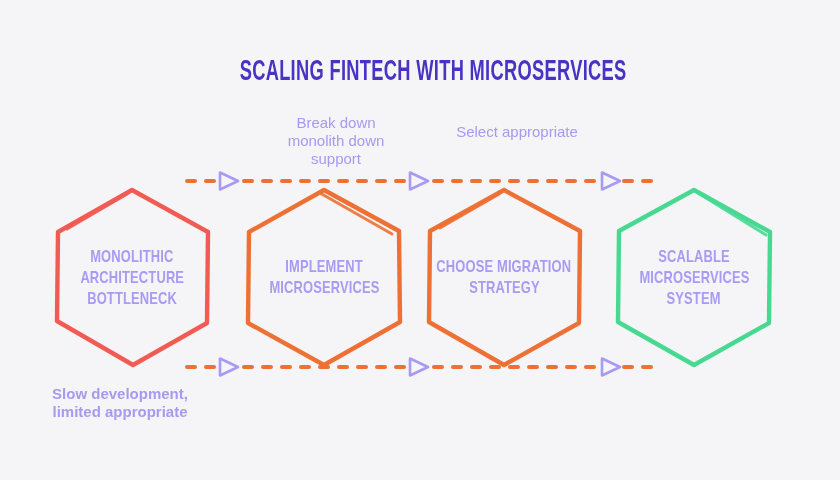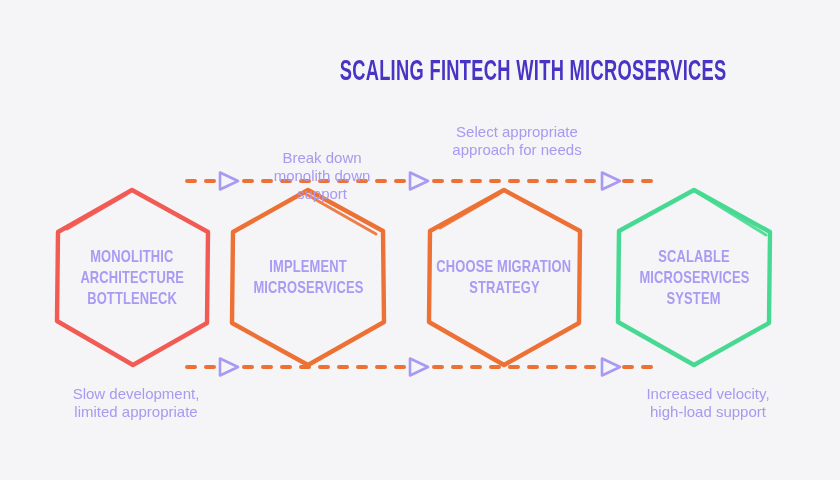--- a/index.html
+++ b/index.html
@@ -12,21 +12,21 @@
   .stage {
     position: relative;
     width: 840px;
     height: 480px;
     background: #f5f4f6;
   }
   .title {
     position: absolute;
     left: 0; top: 54px;
     width: 840px;
-    text-align: right;
+    text-align: center;
     padding-left: 26px;
   }
   .title span {
     display: inline-block;
     font-size: 29px;
     font-weight: 700;
     letter-spacing: 0.5px;
     color: #4733c4;
     transform: scaleX(0.63);
     transform-origin: center;
@@ -61,35 +61,35 @@
     font-weight: 700;
     line-height: 21px;
     letter-spacing: 0.2px;
     color: #a89bf3;
     transform: scaleX(0.76);
     transform-origin: center;
     white-space: nowrap;
     text-transform: uppercase;
   }
   .hex-1 { left: 50px; }
-  .hex-2 { left: 226px; }
+  .hex-2 { left: 242px; }
   .hex-3 { left: 422px; }
   .hex-4 { left: 612px; }
   .note {
     position: absolute;
     text-align: center;
     font-size: 15px;
     line-height: 18px;
     color: #a79af0;
     transform: translateX(-50%);
     white-space: nowrap;
   }
-  .note-top-1 { left: 322px; top: 114px; margin-top: 35px; }
+  .note-top-1 { left: 336px; top: 114px; }
   .note-top-2 { left: 517px; top: 123px; }
-  .note-bottom-1 { left: 136px; top: 385px; }
+  .note-bottom-1 { left: 120px; top: 385px; font-weight: bold; }
   .note-bottom-2 { left: 708px; top: 385px; }
 </style>
 </head>
 <body>
 
 <div class="stage">
 
   <div class="title">
     <span>SCALING FINTECH WITH MICROSERVICES</span>
   </div>
@@ -163,24 +163,19 @@
     </div>
   </div>
 
   <div class="note note-top-1">
     <div>Break down</div>
     <div>monolith down</div>
     <div>support</div>
   </div>
   <div class="note note-top-2">
     <div>Select appropriate</div>
-    <div>approach for needs</div>
   </div>
   <div class="note note-bottom-1">
     <div>Slow development,</div>
     <div>limited appropriate</div>
   </div>
-  <div class="note note-bottom-2">
-    <div>Increased velocity,</div>
-    <div>high-load support</div>
-  </div>
 
 </div>
 
 </body></html>

